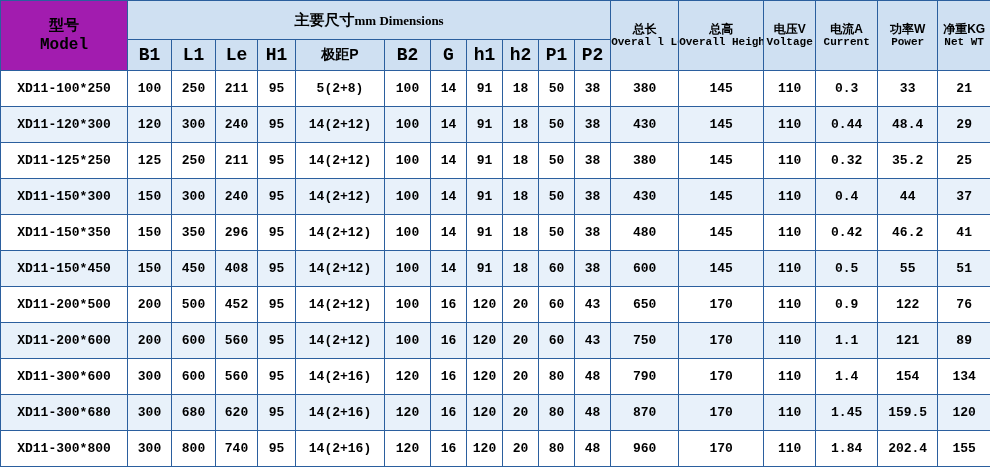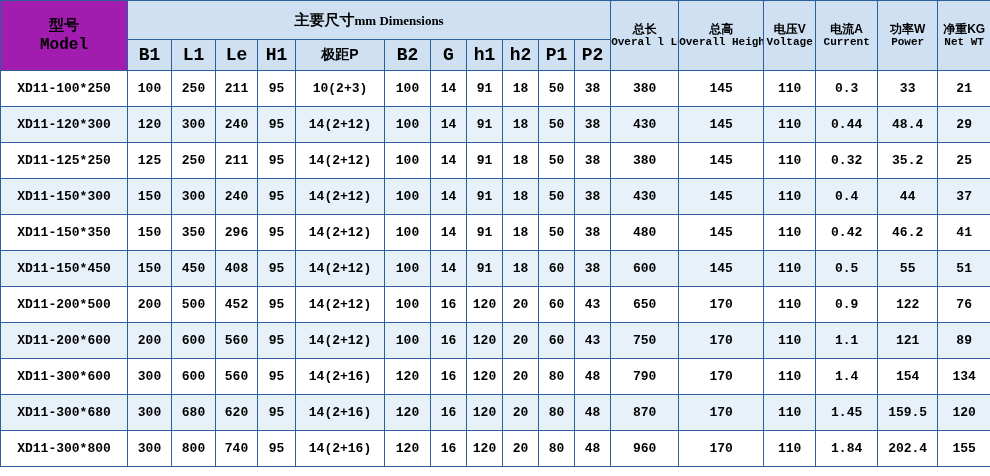--- a/index.html
+++ b/index.html
@@ -158,21 +158,21 @@
       <th class="hdr2">P2</th>
     </tr>
   </thead>
   <tbody>
       <tr>
         <td class="model">XD11-100*250</td>
         <td>100</td>
         <td>250</td>
         <td>211</td>
         <td>95</td>
-        <td>10(2+3)</td>
+        <td>5(2+8)</td>
         <td>100</td>
         <td>14</td>
         <td>91</td>
         <td>18</td>
         <td>50</td>
         <td>38</td>
         <td>380</td>
         <td>145</td>
         <td>110</td>
         <td>0.3</td>

